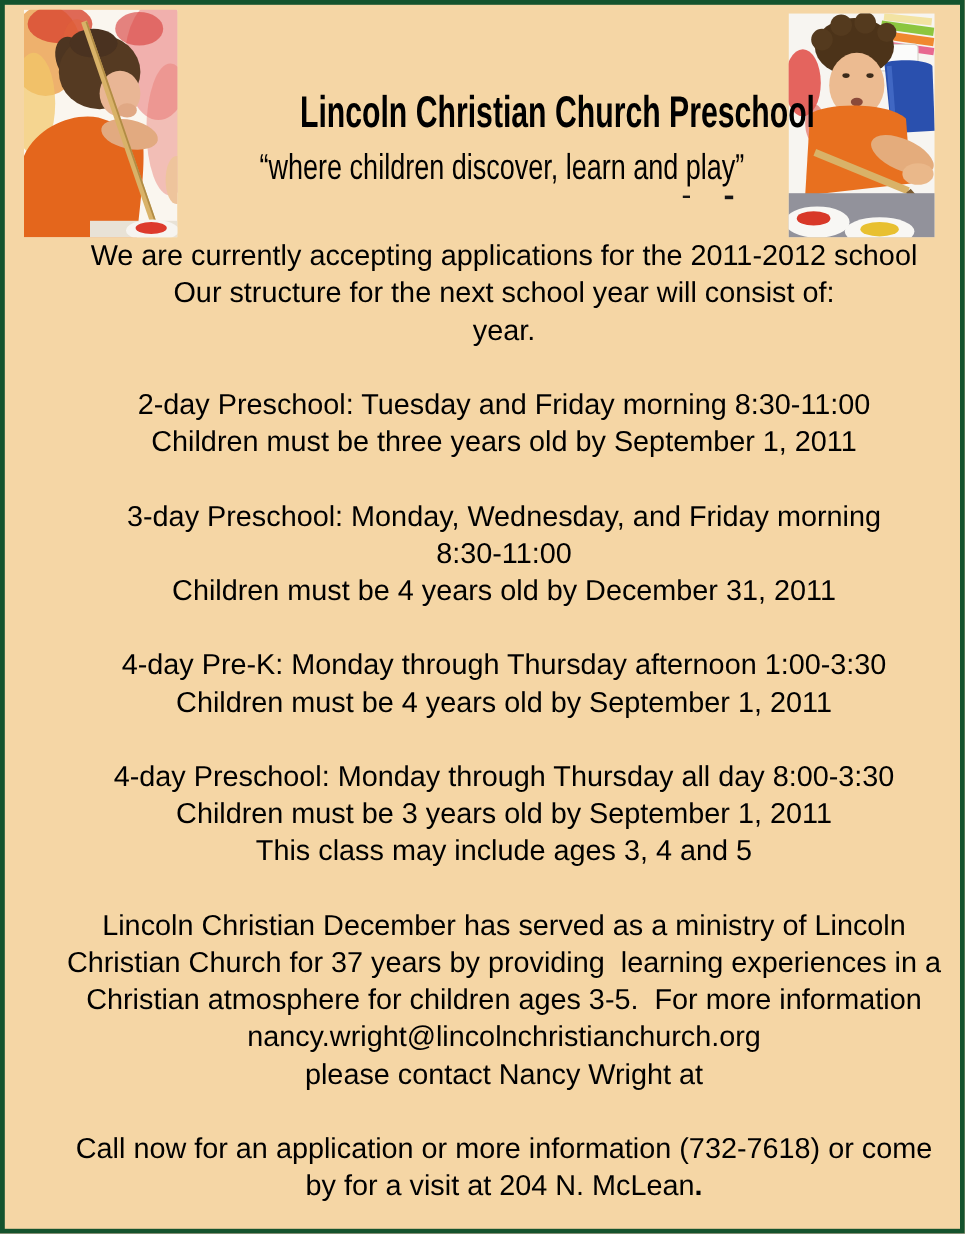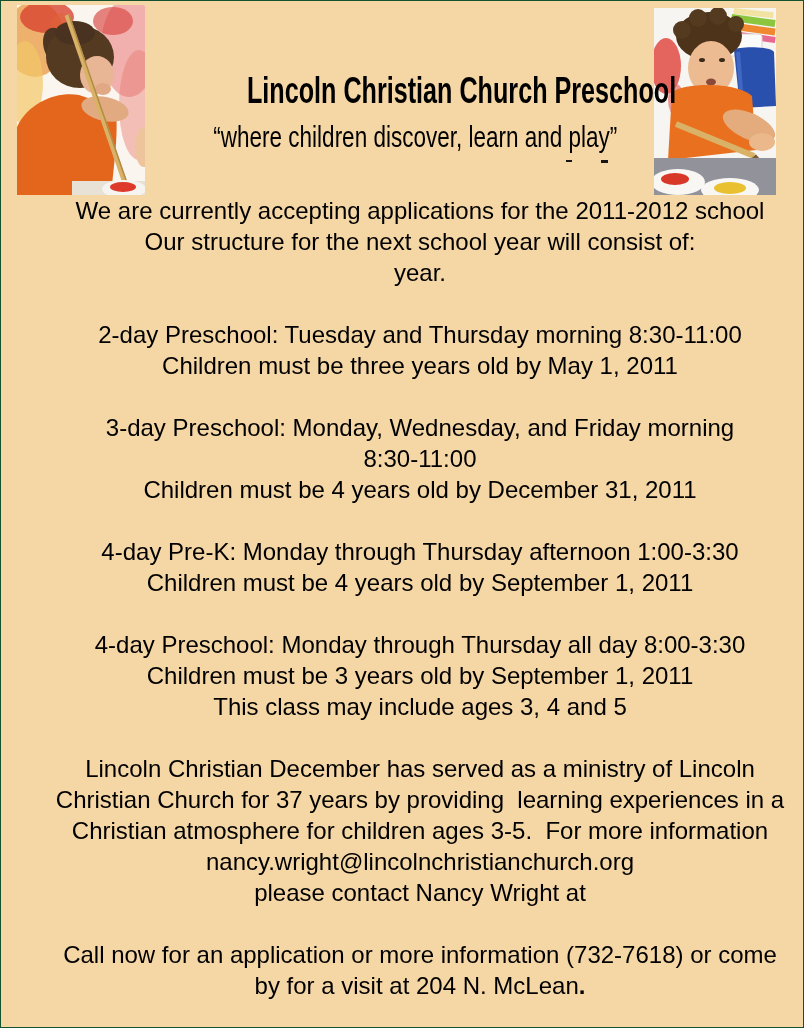--- a/index.html
+++ b/index.html
@@ -5,21 +5,21 @@
   html, body {
     margin: 0;
     padding: 0;
     background: #888;
   }
   .page {
     position: relative;
     width: 804px;
     height: 1028px;
     box-sizing: border-box;
-    border: 1px solid #14532d;
+    border: 4px solid #14532d;
     background: #F5D6A5;
     overflow: hidden;
     font-family: "Liberation Sans", sans-serif;
     color: #000;
   }
   .photo {
     position: absolute;
     overflow: hidden;
   }
   #photo-left  { left: 16px;  top: 4px; width: 128px; height: 190px; }
@@ -164,22 +164,22 @@
 
   <div class="body-text">
 
     <div class="para">
       <div class="line">We are currently accepting applications for the 2011-2012 school</div>
       <div class="line">Our structure for the next school year will consist of:</div>
       <div class="line">year.</div>
     </div>
 
     <div class="para">
-      <div class="line">2-day Preschool: Tuesday and Thursday morning 8:30-11:00</div>
-      <div class="line">Children must be three years old by May 1, 2011</div>
+      <div class="line">2-day Preschool: Tuesday and Friday morning 8:30-11:00</div>
+      <div class="line">Children must be three years old by September 1, 2011</div>
     </div>
 
     <div class="para">
       <div class="line">3-day Preschool: Monday, Wednesday, and Friday morning</div>
       <div class="line">8:30-11:00</div>
       <div class="line">Children must be 4 years old by December 31, 2011</div>
     </div>
 
     <div class="para">
       <div class="line">4-day Pre-K: Monday through Thursday afternoon 1:00-3:30</div>

